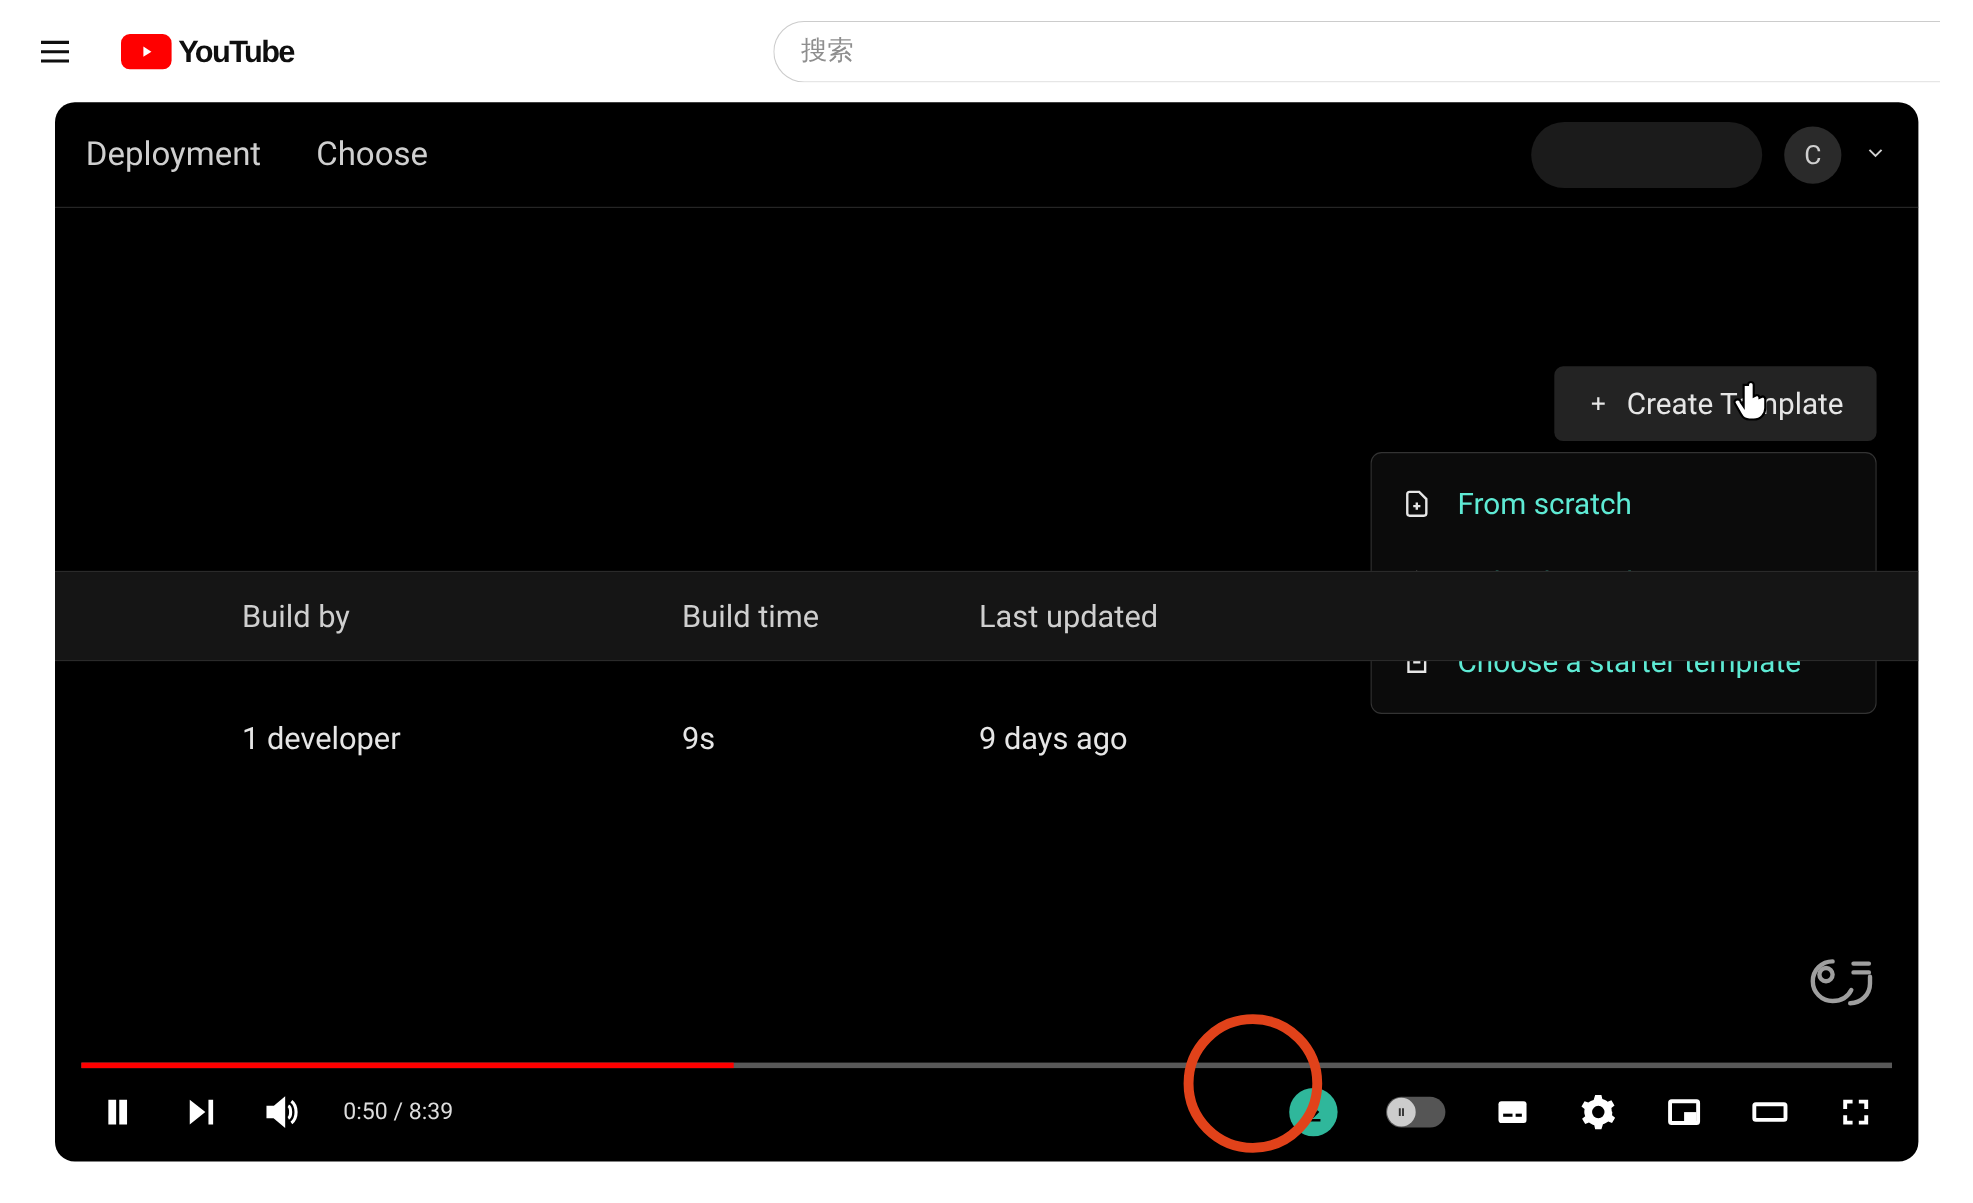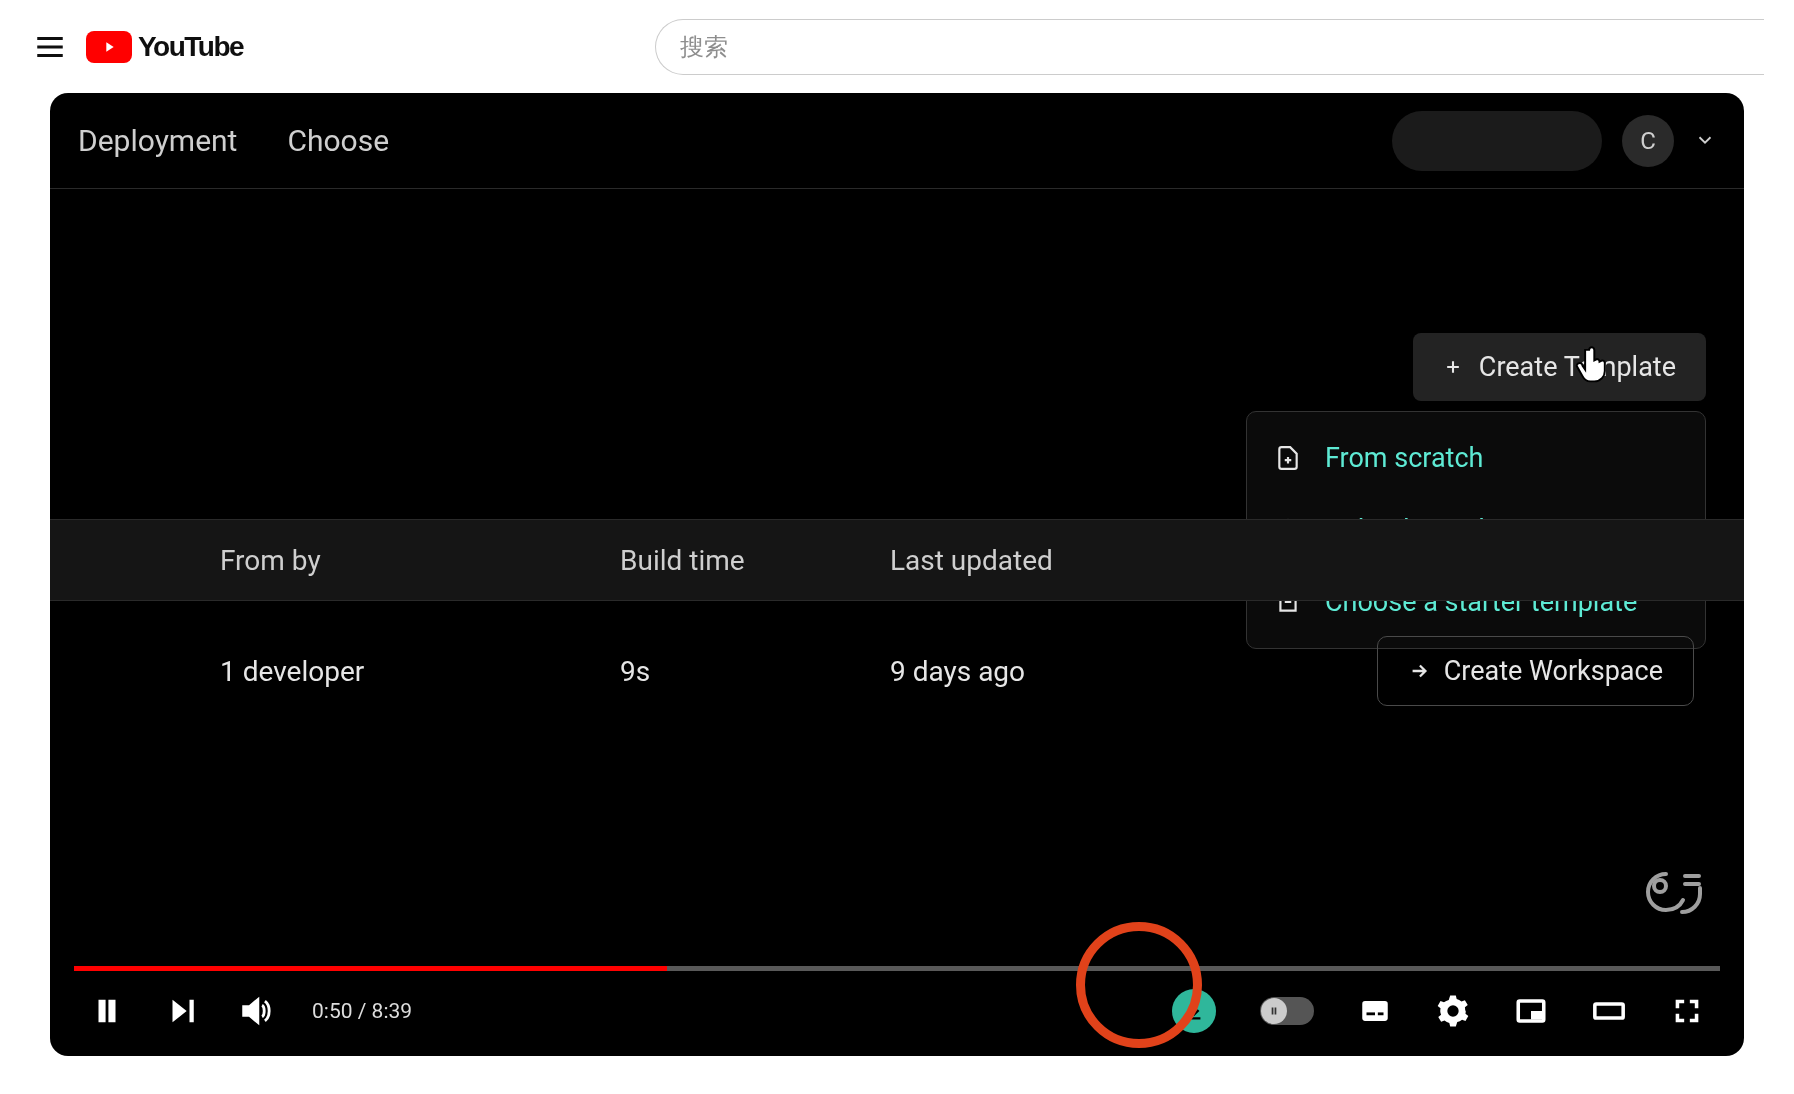--- a/index.html
+++ b/index.html
@@ -10,21 +10,21 @@
   height: 1094px;
   overflow: hidden;
   font-size: 18px;
 }
 
 .yt-header {
   height: 93px;
   display: flex;
   align-items: center;
   padding: 0 30px;
-  gap: 16px;
+  gap: 40px;
 }
 .hamburger {
   width: 40px; height: 40px;
   display: flex; align-items: center; justify-content: center;
   cursor: pointer;
 }
 .hamburger svg { width: 34px; height: 34px; }
 .yt-logo {
   display: flex; align-items: center; gap: 6px;
   cursor: pointer;
@@ -332,35 +332,29 @@
         </div>
         <div class="dropdown-item">
           <svg viewBox="0 0 24 24">
               <path d="M4 4h16v4H4zM5 8h14v12H5zM9 12h6"></path>
             </svg>
           <span>Choose a starter template</span>
         </div>
       </div>
 
       <div class="table-header-row">
-        <div class="col-used">From by</div>
+        <div class="col-used">Build by</div>
         <div class="col-build">Build time</div>
         <div class="col-updated">Last updated</div>
       </div>
 
       <div class="table-row">
         <div class="col-used">1 developer</div>
         <div class="col-build">9s</div>
         <div class="col-updated">9 days ago</div>
-        <div class="create-ws">
-          <svg viewBox="0 0 24 24">
-              <path d="M5 12h14M13 6l6 6-6 6" fill="none" stroke-width="2.5"></path>
-            </svg>
-          <span>Create Workspace</span>
-        </div>
       </div>
 
     </div>
 
     <div class="watermark">
       <svg viewBox="0 0 80 60">
           <g fill="none" stroke="#bbb" stroke-width="4" stroke-linecap="round">
             <path d="M55 12h14M55 20h14"></path>
             <path d="M36 10c-10 0-18 8-18 18s8 18 18 18c8 0 14-4 17-10"></path>
             <path d="M70 24v6c0 10-8 18-18 18"></path>

